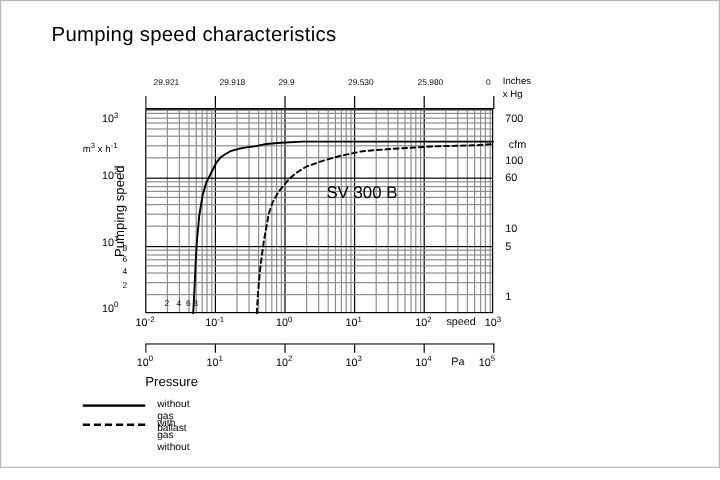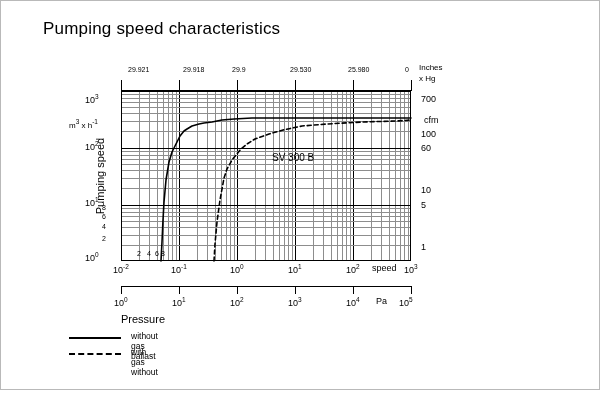--- a/index.html
+++ b/index.html
@@ -73,21 +73,21 @@
   #xlabel {
     position: absolute;
     left: 120px;
     top: 312px;
     width: 290px;
     text-align: left;
     font-size: 11px;
   }
   #annot {
     position: absolute;
-    font-size: 10px;
+    font-size: 14px;
     text-align: right;
   }
   
   #legend {
     position: absolute;
     left: 68px;
     top: 330px;
     font-size: 8.5px;
   }
   .leg-row { position: relative; height: 16px; }

